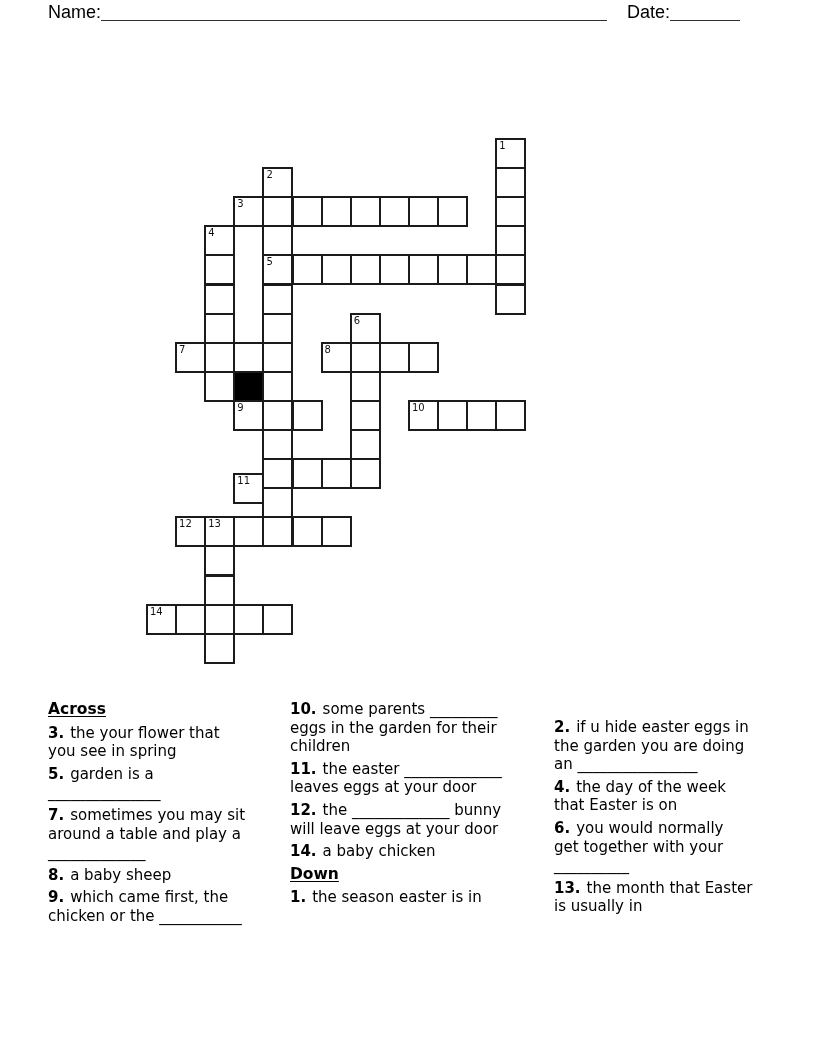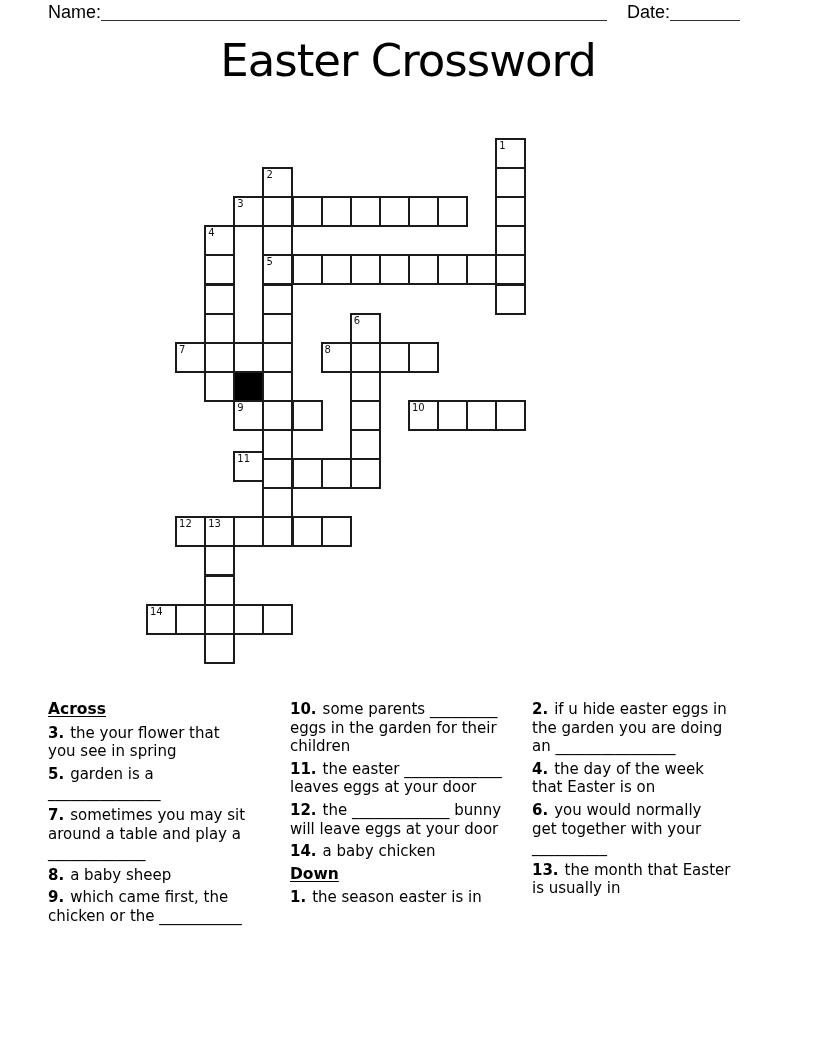--- a/index.html
+++ b/index.html
@@ -25,40 +25,39 @@
     border:2px solid #1b1b1b; background:#fff;
   }
   .cell.black { background:#000; }
   .cell .num {
     position:absolute; top:0; left:2px; font-size:10px; line-height:11px; color:#111;
   }
   
   .clue-col { position:absolute; top:700px; width:246px; }
   .col-1 { left:48px; }
   .col-2 { left:290px; }
-  .col-3 { left:532px; }
+  .col-3 { left:554px;margin-top:18px; }
   .sec-header {
     font-size:15.5px; font-weight:bold; text-decoration:underline;
     text-underline-offset:2px; margin:0 0 5px 0; line-height:18.6px;
   }
   .clue { margin:0 0 4px 0; font-size:15px; line-height:18.6px; }
   .clue .cnum { font-weight:bold; margin-right:6px; }
   .clue .ctxt { white-space:pre-line; }
 </style>
 </head>
 <body>
 
 <div class="page">
 
   <span class="hdr-label" style="left:48px;">Name:</span>
   <div class="hdr-line" style="left:101px; width:506px;"></div>
   <span class="hdr-label" style="left:627px;">Date:</span>
   <div class="hdr-line" style="left:670px; width:70px;"></div>
 
-  <div class="title">Easter Crossword</div>
 
   <div class="grid" id="grid">
       <div class="cell" style="left: 349.2px; top: 0px;">
         <span class="num">1</span>
       </div>
       <div class="cell" style="left: 116.4px; top: 29.1px;">
         <span class="num">2</span>
       </div>
       <div class="cell" style="left: 349.2px; top: 29.1px;"></div>
       <div class="cell" style="left: 87.3px; top: 58.2px;">
@@ -120,21 +119,21 @@
       <div class="cell" style="left: 145.5px; top: 261.9px;"></div>
       <div class="cell" style="left: 203.7px; top: 261.9px;"></div>
       <div class="cell" style="left: 261.9px; top: 261.9px;">
         <span class="num">10</span>
       </div>
       <div class="cell" style="left: 291px; top: 261.9px;"></div>
       <div class="cell" style="left: 320.1px; top: 261.9px;"></div>
       <div class="cell" style="left: 349.2px; top: 261.9px;"></div>
       <div class="cell" style="left: 116.4px; top: 291px;"></div>
       <div class="cell" style="left: 203.7px; top: 291px;"></div>
-      <div class="cell" style="left: 87.3px; top: 313px;">
+      <div class="cell" style="left: 87.3px; top: 335px;">
         <span class="num">11</span>
       </div>
       <div class="cell" style="left: 116.4px; top: 320.1px;"></div>
       <div class="cell" style="left: 145.5px; top: 320.1px;"></div>
       <div class="cell" style="left: 174.6px; top: 320.1px;"></div>
       <div class="cell" style="left: 203.7px; top: 320.1px;"></div>
       <div class="cell" style="left: 116.4px; top: 349.2px;"></div>
       <div class="cell" style="left: 29.1px; top: 378.3px;">
         <span class="num">12</span>
       </div>

